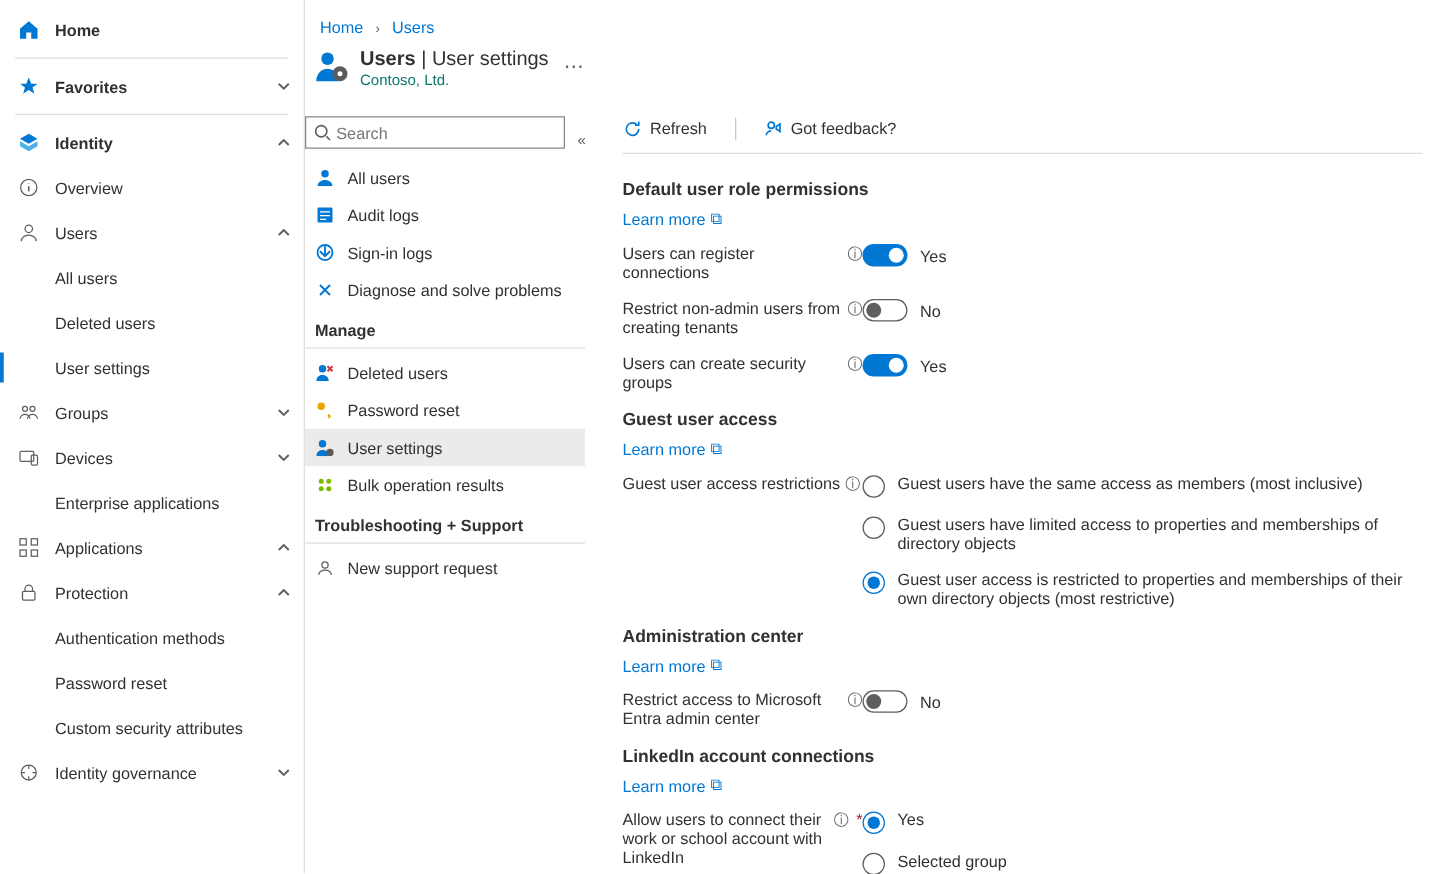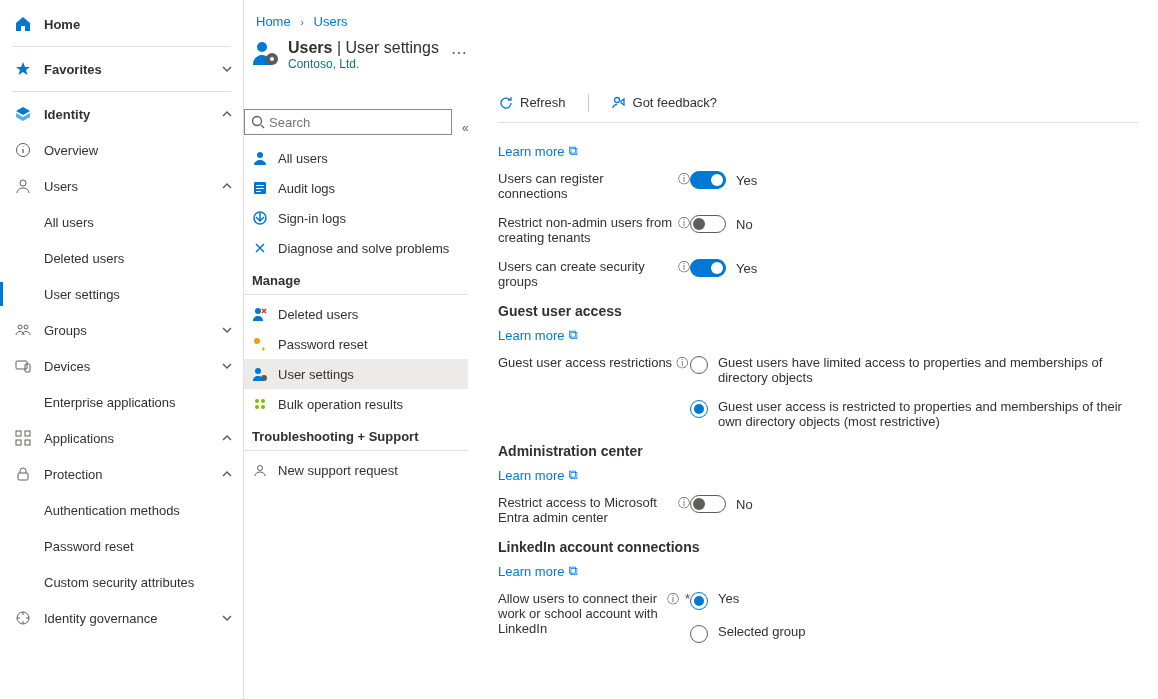--- a/index.html
+++ b/index.html
@@ -52,21 +52,21 @@
   }
   .breadcrumb-row { padding: 4px 0 10px 4px; }
   .breadcrumb-row a { color: #0078d4; text-decoration:none; font-size:13px; }
   .breadcrumb-row .sep { color:#605e5c; margin:0 6px; font-size:11px; }
   .title-row { display:flex; align-items:flex-start; padding:0 0 12px 0; }
   .title-icon { width:28px; height:28px; margin-right:8px; }
   .title-text h1 { font-size: 16px; font-weight:400; color:#323130; }
   .title-text h1 .strong { font-weight:600; }
   .title-text .sub { font-size:12px; color:#0f766e; }
   .ellipsis { margin-left:12px; color:#605e5c; font-size:16px; padding-top:4px; cursor:pointer; }
-  .search-row { display:flex; align-items:flex-end; gap:10px; padding:0 4px 8px 0;margin-top:16px; }
+  .search-row { display:flex; align-items:flex-end; gap:10px; padding:0 4px 8px 0; }
   .searchbox {
     flex:1; display:flex; align-items:center;
     border:1px solid #8a8886; height:26px; padding:0 6px;
   }
   .searchbox input { border:none; outline:none; flex:1; font-size:13px; background:transparent; }
   .collapse-btn { color:#605e5c; cursor:pointer; font-size:12px; }
   .s2-item {
     display:flex; align-items:center; height:30px;
     padding:0 8px; cursor:pointer; font-size:13px;
   }
@@ -420,20 +420,21 @@
               <svg width="16" height="16" viewBox="0 0 16 16" fill="none" stroke="currentColor" stroke-width="1.3">
                 <circle cx="6" cy="5" r="2.5"></circle>
                 <path d="M2 13c0-2 2-3.5 4-3.5M10 6l3-2v6l-3-2z"></path>
               </svg>
             </span>
           <span>Got feedback?</span>
         </div>
       </div>
 
       
+      <div class="section-h">Default user role permissions</div>
       <a class="learnmore" href="#">
           <span>Learn more</span> 
           <span>⧉</span>
         </a>
 
       <div class="setting-row">
         <div class="setting-label">
             <span>Users can register connections</span> 
             <span class="info-icon">ⓘ</span>
           </div>
@@ -468,20 +469,24 @@
       <a class="learnmore" href="#">
           <span>Learn more</span> 
           <span>⧉</span>
         </a>
       <div class="setting-row">
         <div class="setting-label">
             <span>Guest user access restrictions</span> 
             <span class="info-icon">ⓘ</span>
           </div>
         <div class="radio-list">
+          <div class="radio-item">
+              <div class="radio"></div>
+              <span class="radio-label">Guest users have the same access as members (most inclusive)</span>
+            </div>
           <div class="radio-item">
               <div class="radio"></div>
               <span class="radio-label">Guest users have limited access to properties and memberships of directory objects</span>
             </div>
           <div class="radio-item">
               <div class="radio checked"></div>
               <span class="radio-label">Guest user access is restricted to properties and memberships of their own directory objects (most restrictive)</span>
             </div>
         </div>
       </div>

